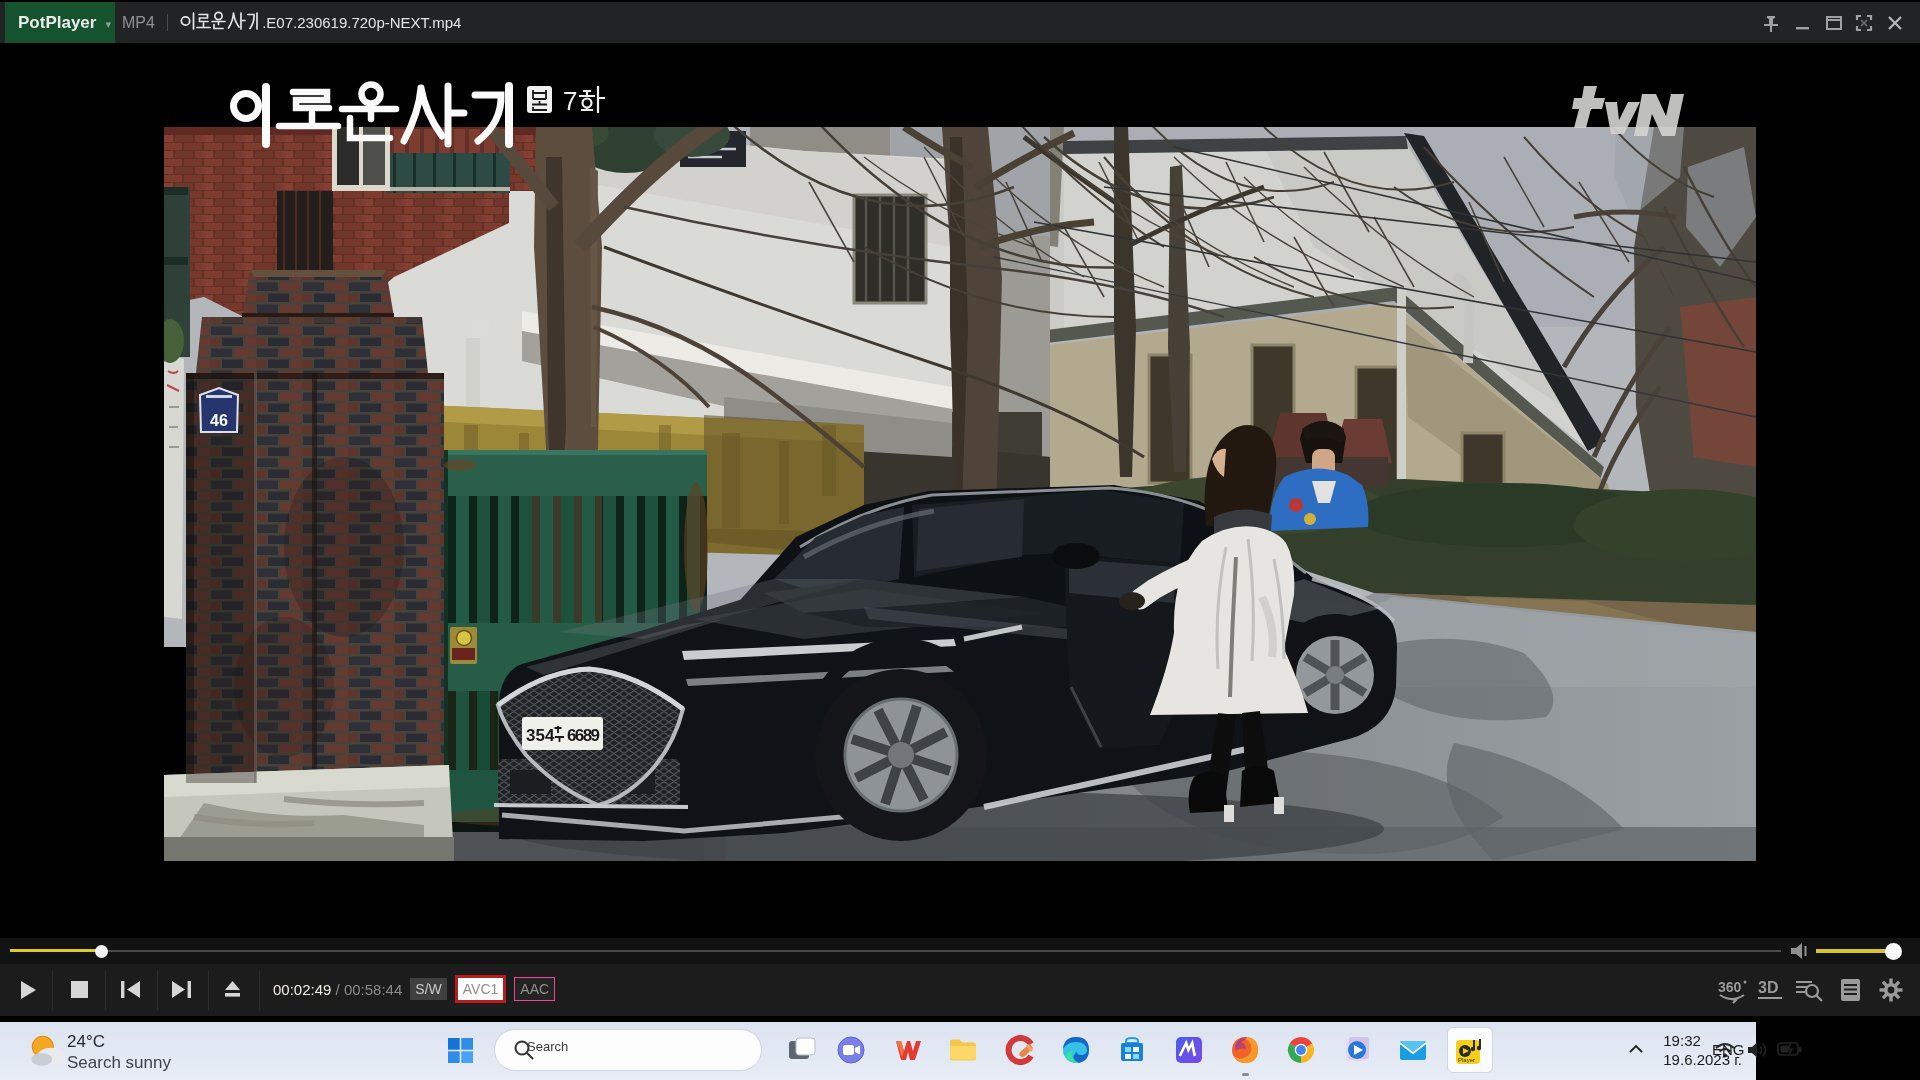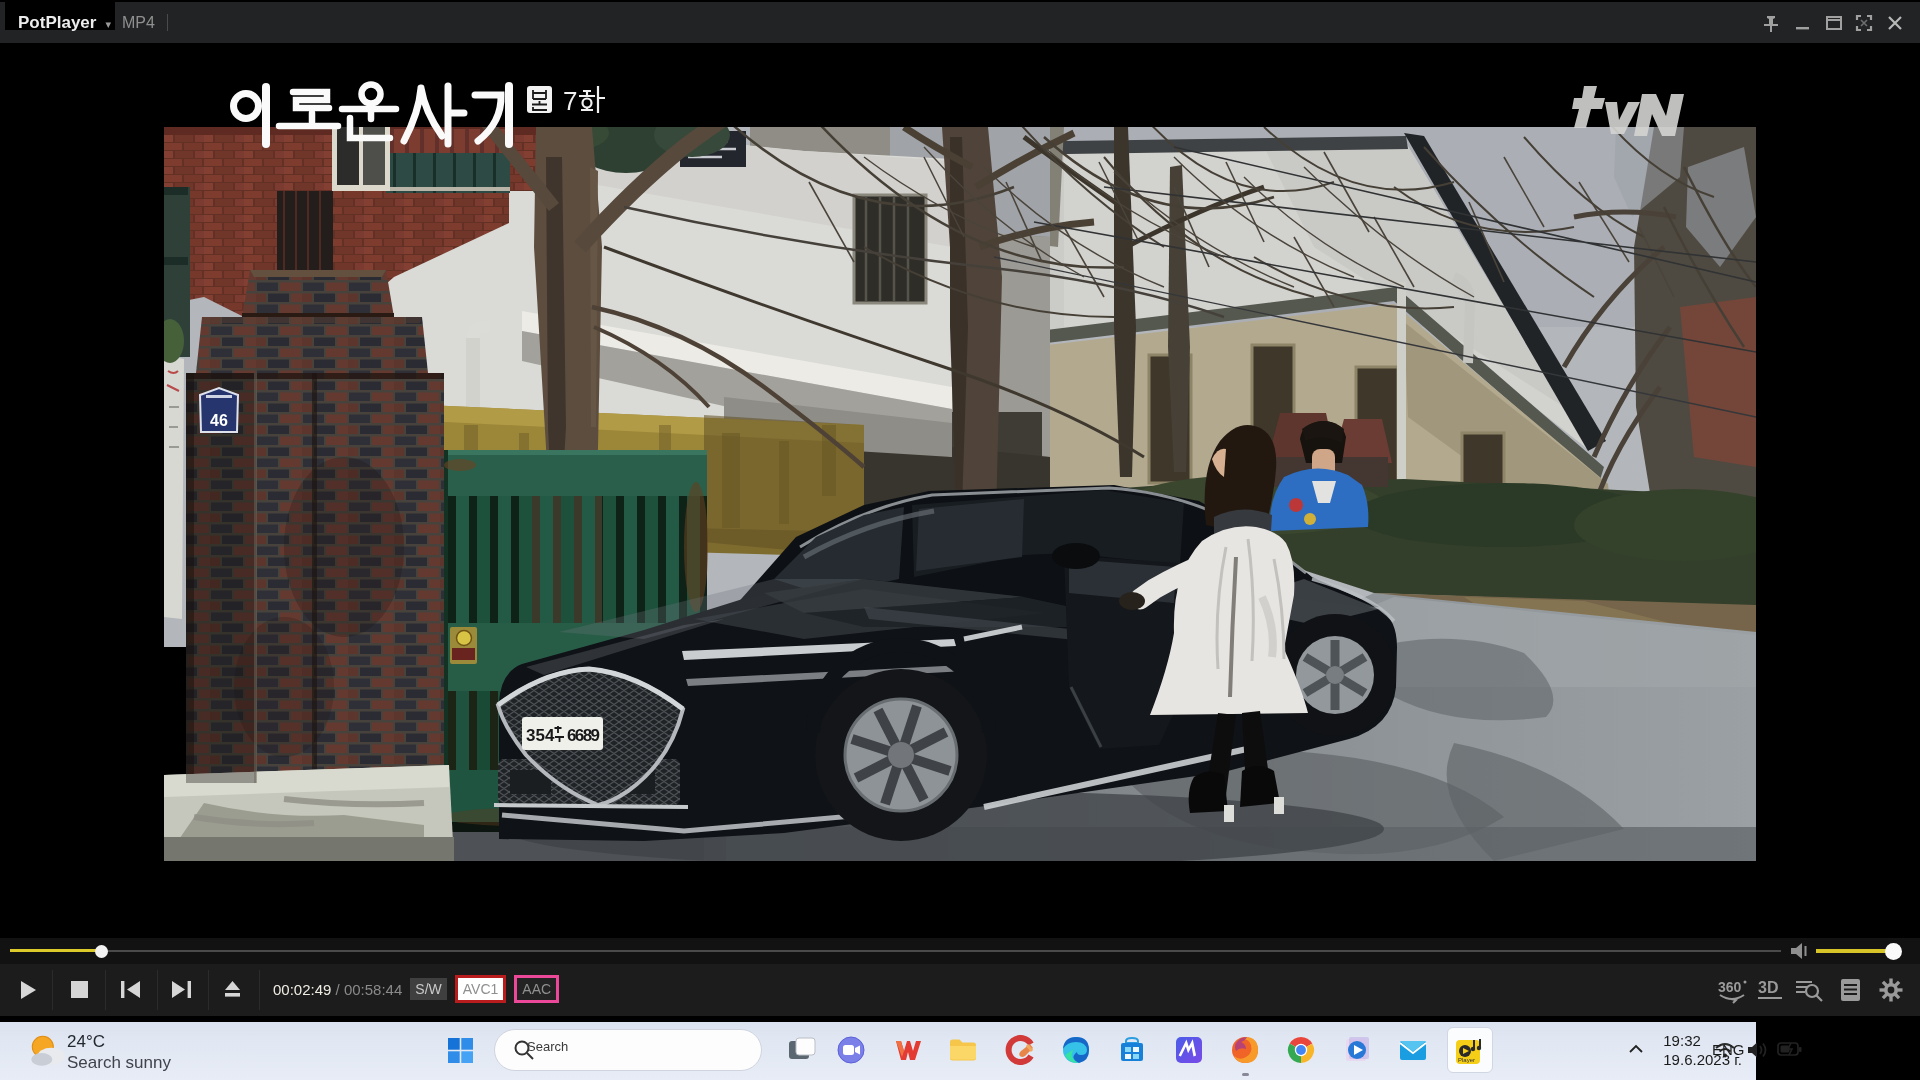--- a/index.html
+++ b/index.html
@@ -1,17 +1,17 @@
 <!DOCTYPE html>
 <html><head><meta charset="utf-8"><style>
 *{margin:0;padding:0;box-sizing:border-box}
 html,body{width:1920px;height:1080px;background:#000;overflow:hidden;font-family:"Liberation Sans",sans-serif}
 .abs{position:absolute}
 #titlebar{position:absolute;left:0;top:2px;width:1920px;height:41px;background:#222324}
-#ppbox{position:absolute;left:5px;top:0;width:110px;height:28px;background:#000000;color:#ececec;font-size:17px;font-weight:bold;line-height:41px;padding-left:13px}
+#ppbox{position:absolute;left:5px;top:0;width:110px;height:41px;background:#14532d;color:#ececec;font-size:17px;font-weight:bold;line-height:41px;padding-left:13px}
 #ppbox .chev{font-weight:normal;color:#9a9a9a;font-size:11px;margin-left:9px}
 #mp4{position:absolute;left:122px;top:0;height:39px;line-height:41px;color:#8f8f8f;font-size:16px}
 #fsep{position:absolute;left:167px;top:12px;height:17px;width:1px;background:#4a4a4a}
 #fname{position:absolute;left:180px;top:0;height:41px;line-height:41px;color:#e4e4e4;font-size:15px}
 #fname svg{vertical-align:-4px}
 .winbtn{position:absolute;top:8px;width:26px;height:26px;color:#a8a8a8}
 #video{position:absolute;left:164px;top:127px;width:1592px;height:844px;overflow:hidden}
 #overlaytitle{position:absolute;left:225px;top:78px}
 #tvn{position:absolute;left:1560px;top:84px;width:132px;height:60px}
 #seekrow{position:absolute;left:0;top:938px;width:1920px;height:26px;background:#121213}
@@ -19,20 +19,29 @@
 .csep{position:absolute;top:6px;height:40px;width:1px;background:#2b2b2c}
 #timestr{position:absolute;left:273px;top:0;height:52px;line-height:52px;font-size:15px;color:#efece2}
 .badge{display:inline-block;margin-left:8px;padding:4px 5px;border-radius:0;font-size:14px;line-height:1;vertical-align:1px}
 #taskbar{position:absolute;left:0;top:1022px;width:1756px;height:58px;background:linear-gradient(180deg,#dbe3f0 0%,#e2e8f3 40%,#e7ecf6 100%)}
 #clock{position:absolute;right:14px;top:9px;text-align:left;color:#1b1b1b;font-size:15px;line-height:19px}
 </style></head><body>
 <div id="titlebar">
 <div id="ppbox">PotPlayer<span class="chev">▾</span></div>
 <div id="mp4">MP4</div>
     <div id="fsep"></div>
+<div id="fname"><svg width="78" height="24" viewBox="0 0 78 24" fill="none" stroke="#e4e4e4" stroke-width="1.7" stroke-linecap="round">
+        <circle cx="5.5" cy="13" r="4.2"></circle>
+        <path d="M13.5,5 V21"></path>
+        <path d="M19,6.5 h8.5 v3.5 h-8 v3.5 h8.5 M23.5,15 v3 M17,19.5 h13"></path>
+        <circle cx="38.5" cy="8" r="3.6"></circle>
+        <path d="M32,13.5 h13 M38.5,13.5 v3 M34,16.5 v4 h9"></path>
+        <path d="M53.5,5 q-0.5,8 -5,15 M53.5,5 q1,8 5.5,14 M61,5 v16 M61,12.5 h4"></path>
+        <path d="M68,6.5 h6 q0.5,8 -4,14 M77,5 v16"></path>
+      </svg><span style="position:relative;top:0"> .E07.230619.720p-NEXT.mp4</span></div>
 <svg class="winbtn" style="left:1758px" viewBox="0 0 26 26">
       <g fill="#a0a0a0">
         <path d="M9 6h8v2l-2 1v5h5v2H6v-2h5V9L9 8z"></path>
         <rect x="12" y="16" width="2" height="6"></rect>
       </g>
     </svg>
 <svg class="winbtn" style="left:1790px" viewBox="0 0 26 26">
       <rect x="6" y="17" width="13" height="2.4" fill="#a0a0a0"></rect>
     </svg>
 <svg class="winbtn" style="left:1821px" viewBox="0 0 26 26">
@@ -448,21 +457,21 @@
       <polygon points="19,1 6,9.5 19,18" fill="#d6d6d6"></polygon>
     </svg>
     <svg class="abs" style="left:172px;top:16px" width="19" height="19" viewBox="0 0 19 19">
       <rect x="15.6" y="1" width="3.4" height="17" fill="#d6d6d6"></rect>
       <polygon points="0,1 13,9.5 0,18" fill="#d6d6d6"></polygon>
     </svg>
     <svg class="abs" style="left:223px;top:15px" width="19" height="20" viewBox="0 0 19 20">
       <polygon points="9.5,2 17,11 2,11" fill="#d6d6d6"></polygon>
       <rect x="2" y="14" width="15" height="3.6" fill="#d6d6d6"></rect>
     </svg>
-    <div id="timestr">00:02:49<span style="color:#8a8a8a"> / 00:58:44</span><span class="badge" style="background:#3f3f40;color:#c9c9c9">S/W</span><span class="badge" style="background:#ffffff;border:3px solid #b91c1c;color:#8f8f8f">AVC1</span><span class="badge" style="background:#232324;border:3px solid #ec4899;color:#8f8f8f">AAC</span></div>
+    <div id="timestr">00:02:49<span style="color:#8a8a8a"> / 00:58:44</span><span class="badge" style="background:#3f3f40;color:#c9c9c9">S/W</span><span class="badge" style="background:#ffffff;border:3px solid #b91c1c;color:#8f8f8f">AVC1</span><span class="badge" style="background:#232324;border:1px solid #ec4899;color:#8f8f8f">AAC</span></div>
     <svg class="abs" style="left:1718px;top:14px" width="30" height="26" viewBox="0 0 30 26">
       <text x="0" y="14" font-size="14" font-weight="bold" fill="#9a9a9a" font-family="Liberation Sans">360</text>
       <circle cx="27" cy="4" r="1.5" fill="#9a9a9a"></circle>
       <path d="M2,17 q12,8 24,0" stroke="#9a9a9a" stroke-width="2" fill="none"></path>
       <path d="M13,21 l5,1 -3,3" stroke="#9a9a9a" stroke-width="2" fill="none"></path>
     </svg>
     <svg class="abs" style="left:1758px;top:14px" width="26" height="26" viewBox="0 0 26 26">
       <text x="0" y="15" font-size="16" font-weight="bold" fill="#9a9a9a" font-family="Liberation Sans">3D</text>
       <rect x="0" y="19" width="24" height="2" fill="#9a9a9a"></rect>
     </svg>

